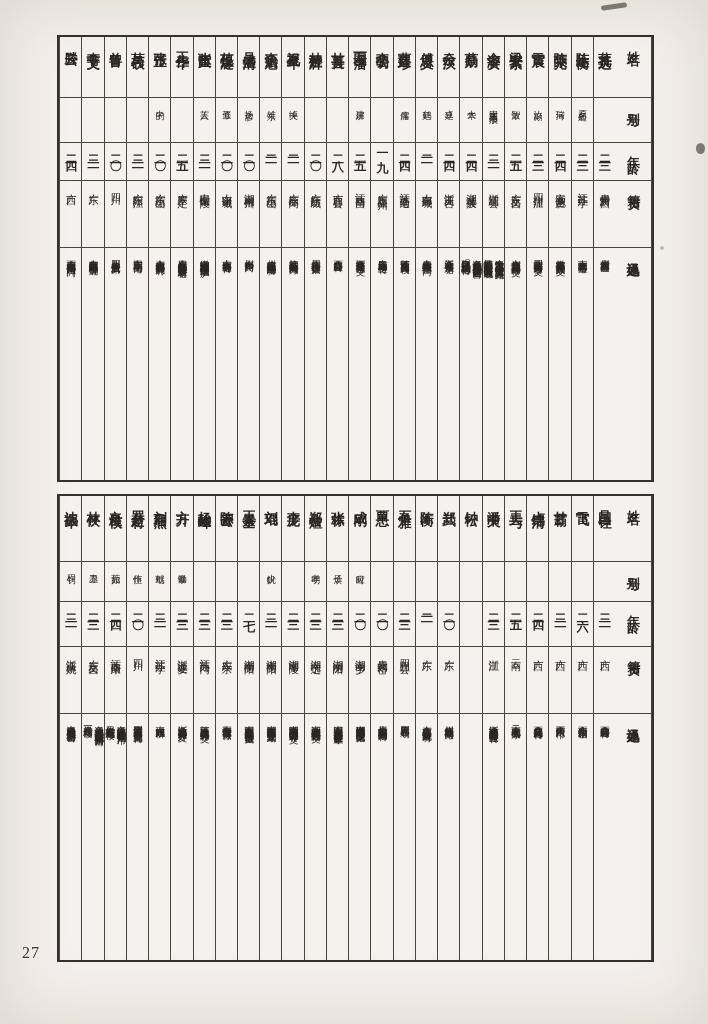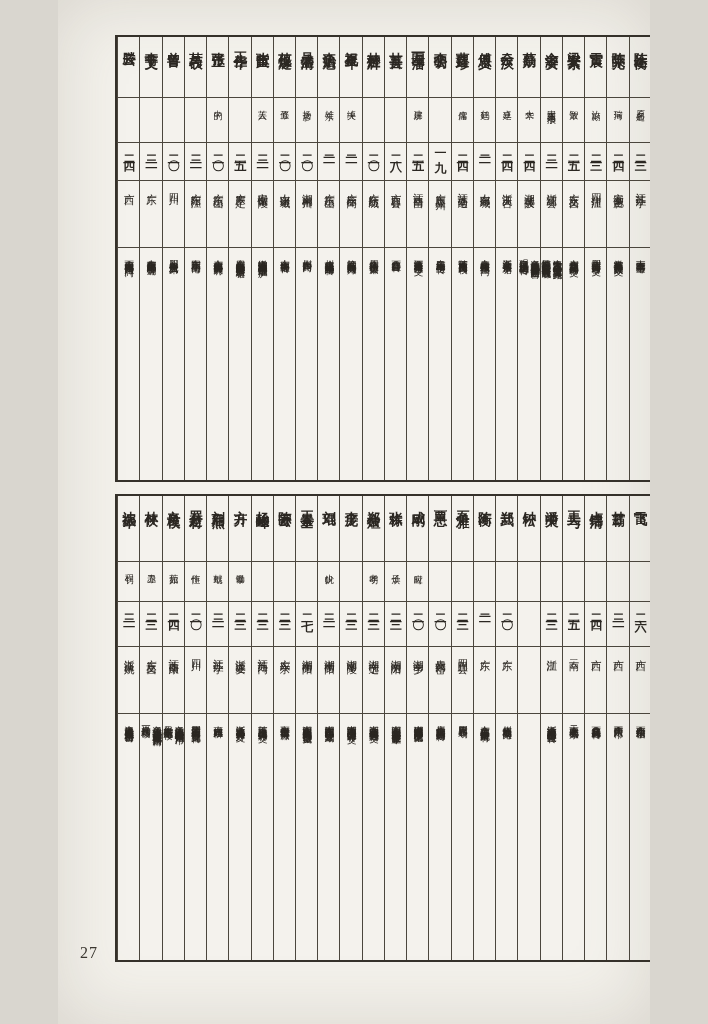--- a/index.html
+++ b/index.html
@@ -1,17 +1,17 @@
 <!DOCTYPE html>
 <html><head>
 <meta charset="utf-8">
 <style>
   html,body{margin:0;padding:0;background:#d9d6cf;}
   .page{
-    position:relative;width:592px;height:1024px;margin:0 auto;
+    position:relative;width:708px;height:1024px;margin:0 auto;
     background:#f3f1eb;
     box-shadow:inset 0 0 70px rgba(115,105,88,.20);
     font-family:"Liberation Serif","DejaVu Serif",serif;
     color:#2b2722;overflow:hidden;
   }
   .sheet-table{
     position:absolute;left:57px;width:597px;
     display:flex;flex-direction:row-reverse;
     border:2px solid #35312a;background:rgba(255,255,255,.12);
     box-sizing:border-box;

